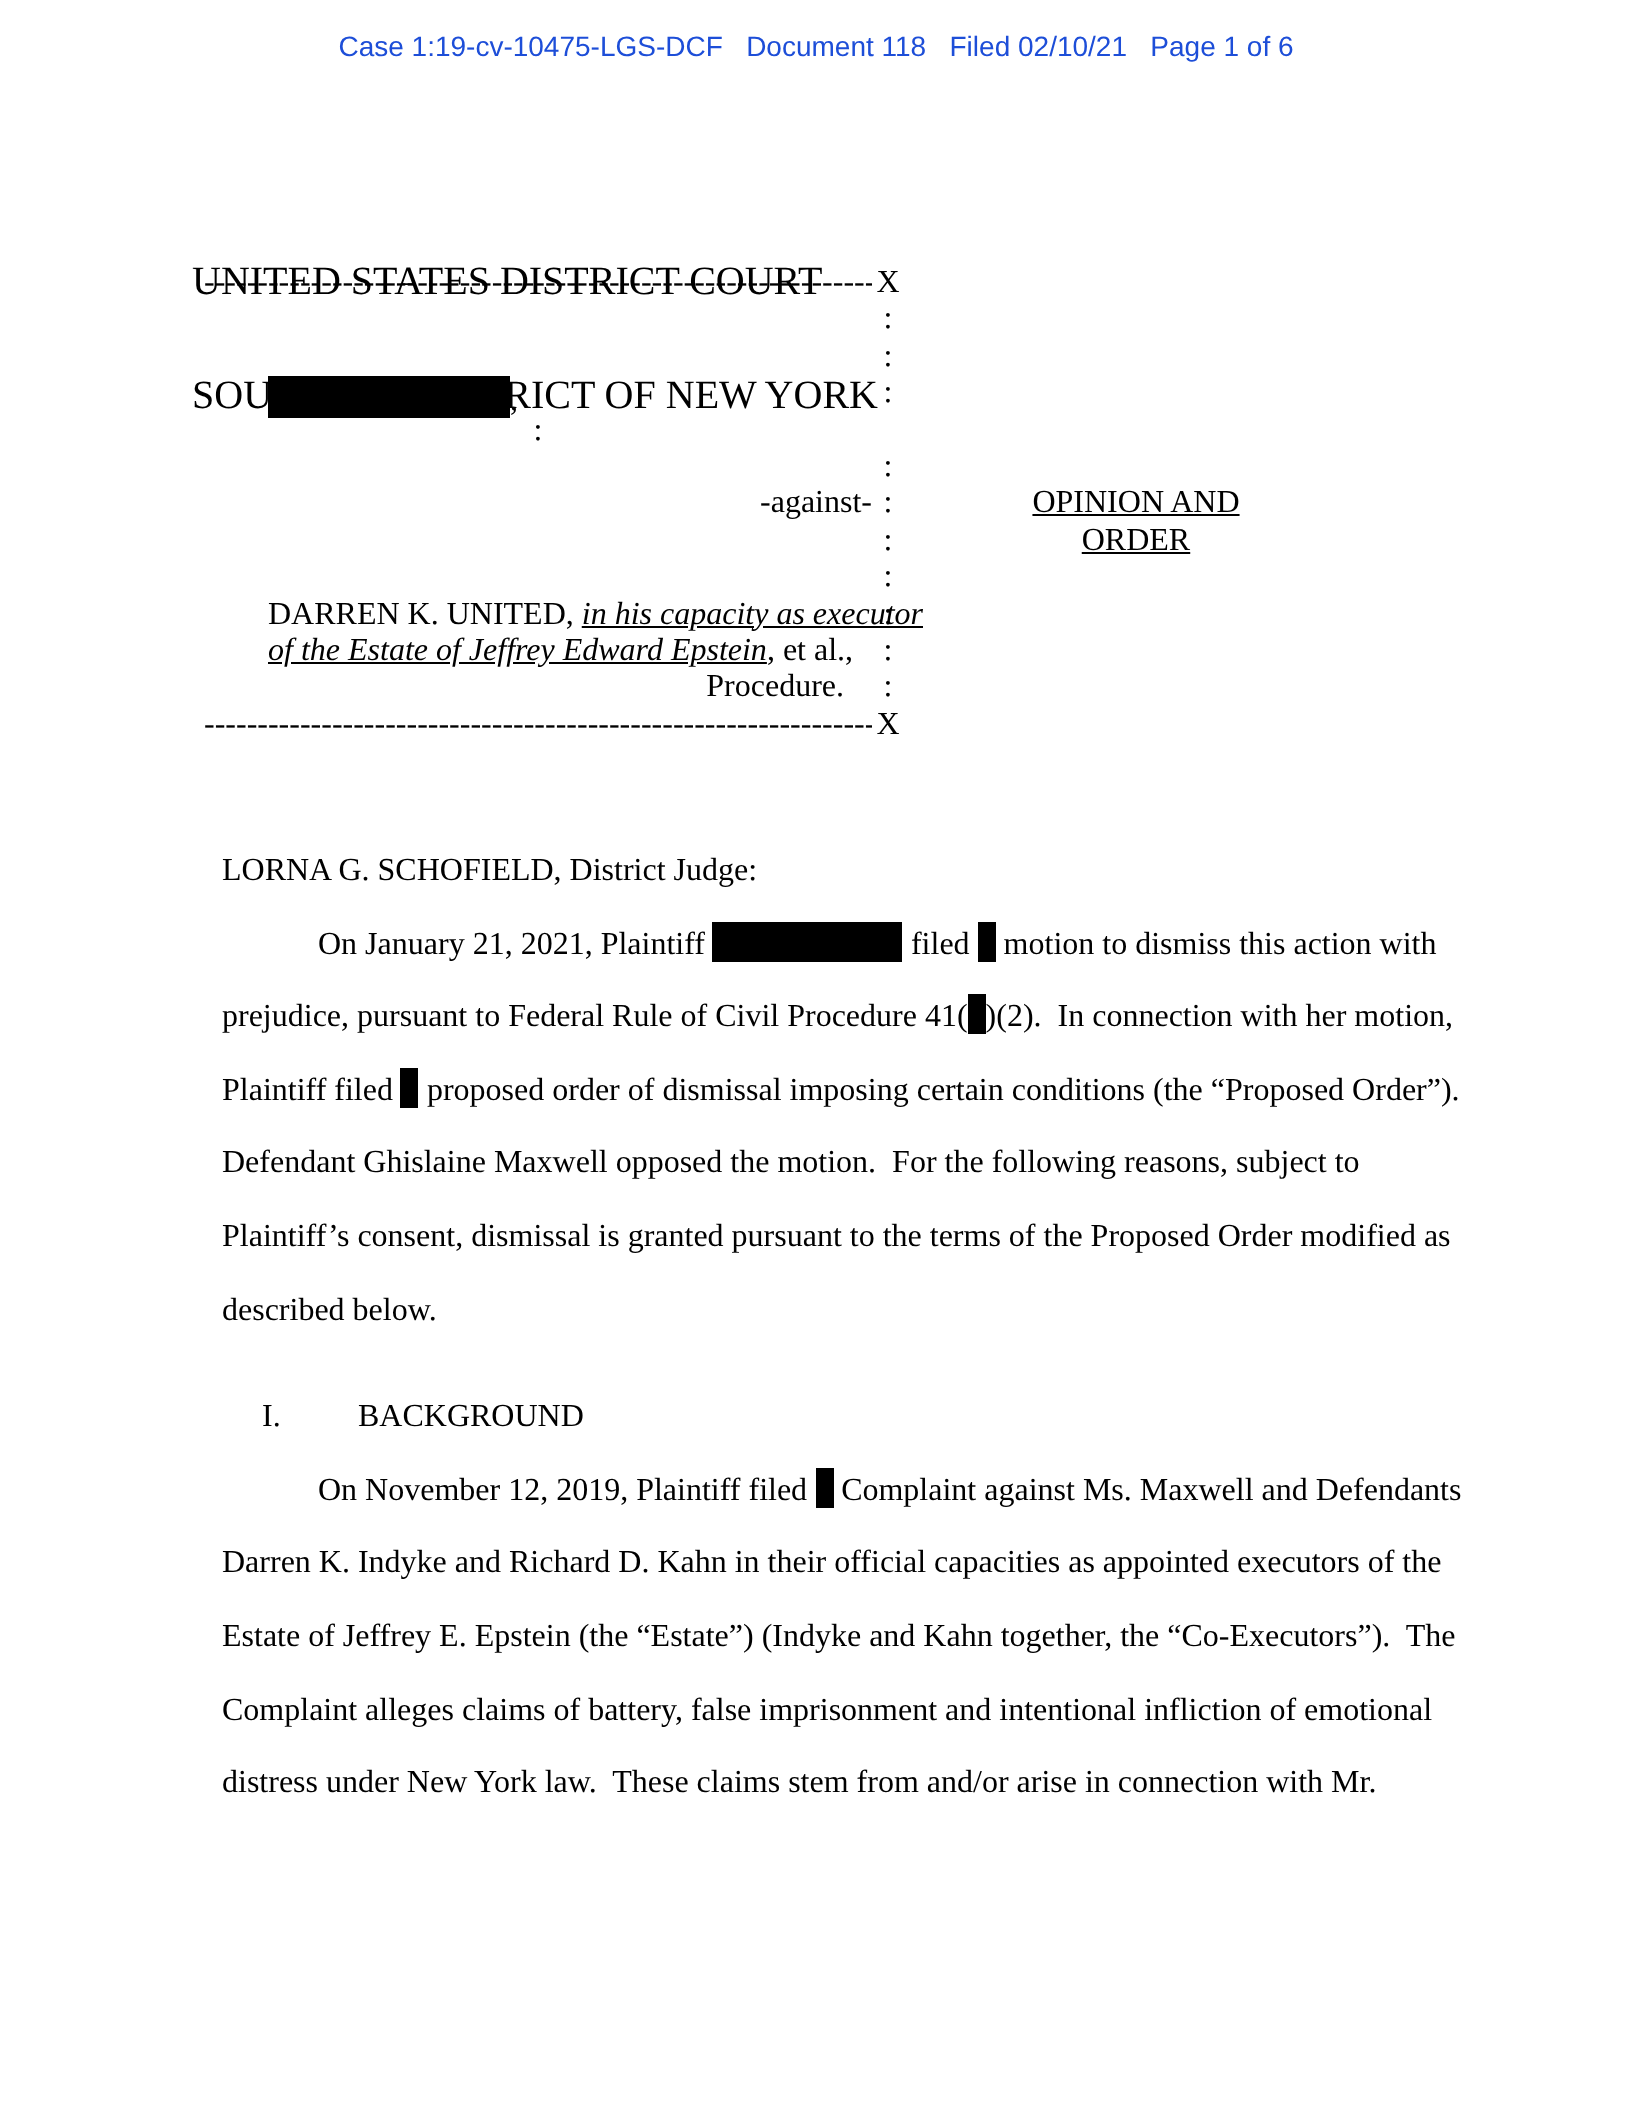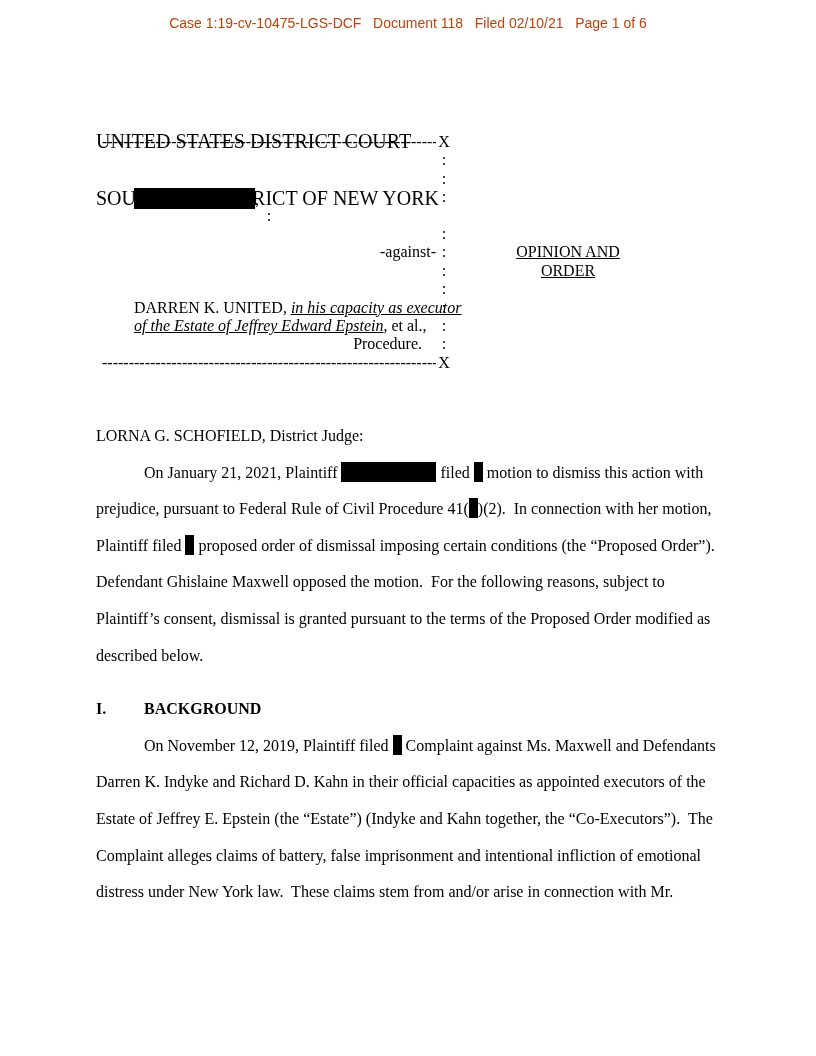--- a/index.html
+++ b/index.html
@@ -19,21 +19,21 @@
   }
   
   .stamp-header {
     position: absolute;
     top: 15px;
     left: 0;
     right: 0;
     text-align: center;
     font-family: "Liberation Sans", sans-serif;
     font-size: 14px;
-    color: #c2410c;
+    color: #1d4ed8;
     white-space: pre;
   }
   
   .court-block {
     position: absolute;
     left: 96px;
     top: 95px;
     font-size: 20px;
     line-height: 18.7px;
     white-space: pre;
@@ -65,36 +65,37 @@
   .redact {
     display: inline-block;
     background: #000000;
   }
   .r-name { width: 121px; height: 21px; vertical-align: -4px; }
   .r-big  { width: 95px;  height: 20px; vertical-align: -4px; }
   .r-sm   { width: 9px;   height: 20px; vertical-align: -4px; }
   
   .body-block {
     position: absolute;
-    left: 96px;
+    left: 111px;
     top: 418px;
     width: 626px;
     font-size: 16px;
     line-height: 36.6px;
     text-align: left;
   }
   .judge-line { white-space: pre; }
   .para {
     margin: 0;
     text-indent: 48px;
     white-space: pre-wrap;
   }
   .heading {
     margin-top: 17px;
-    font-weight: bold;
+    font-weight: normal;
+    margin-left: 20px;
   }
   .hnum {
     display: inline-block;
     width: 48px;
   }
 </style>
 </head>
 <body>
 
 <div class="page">

